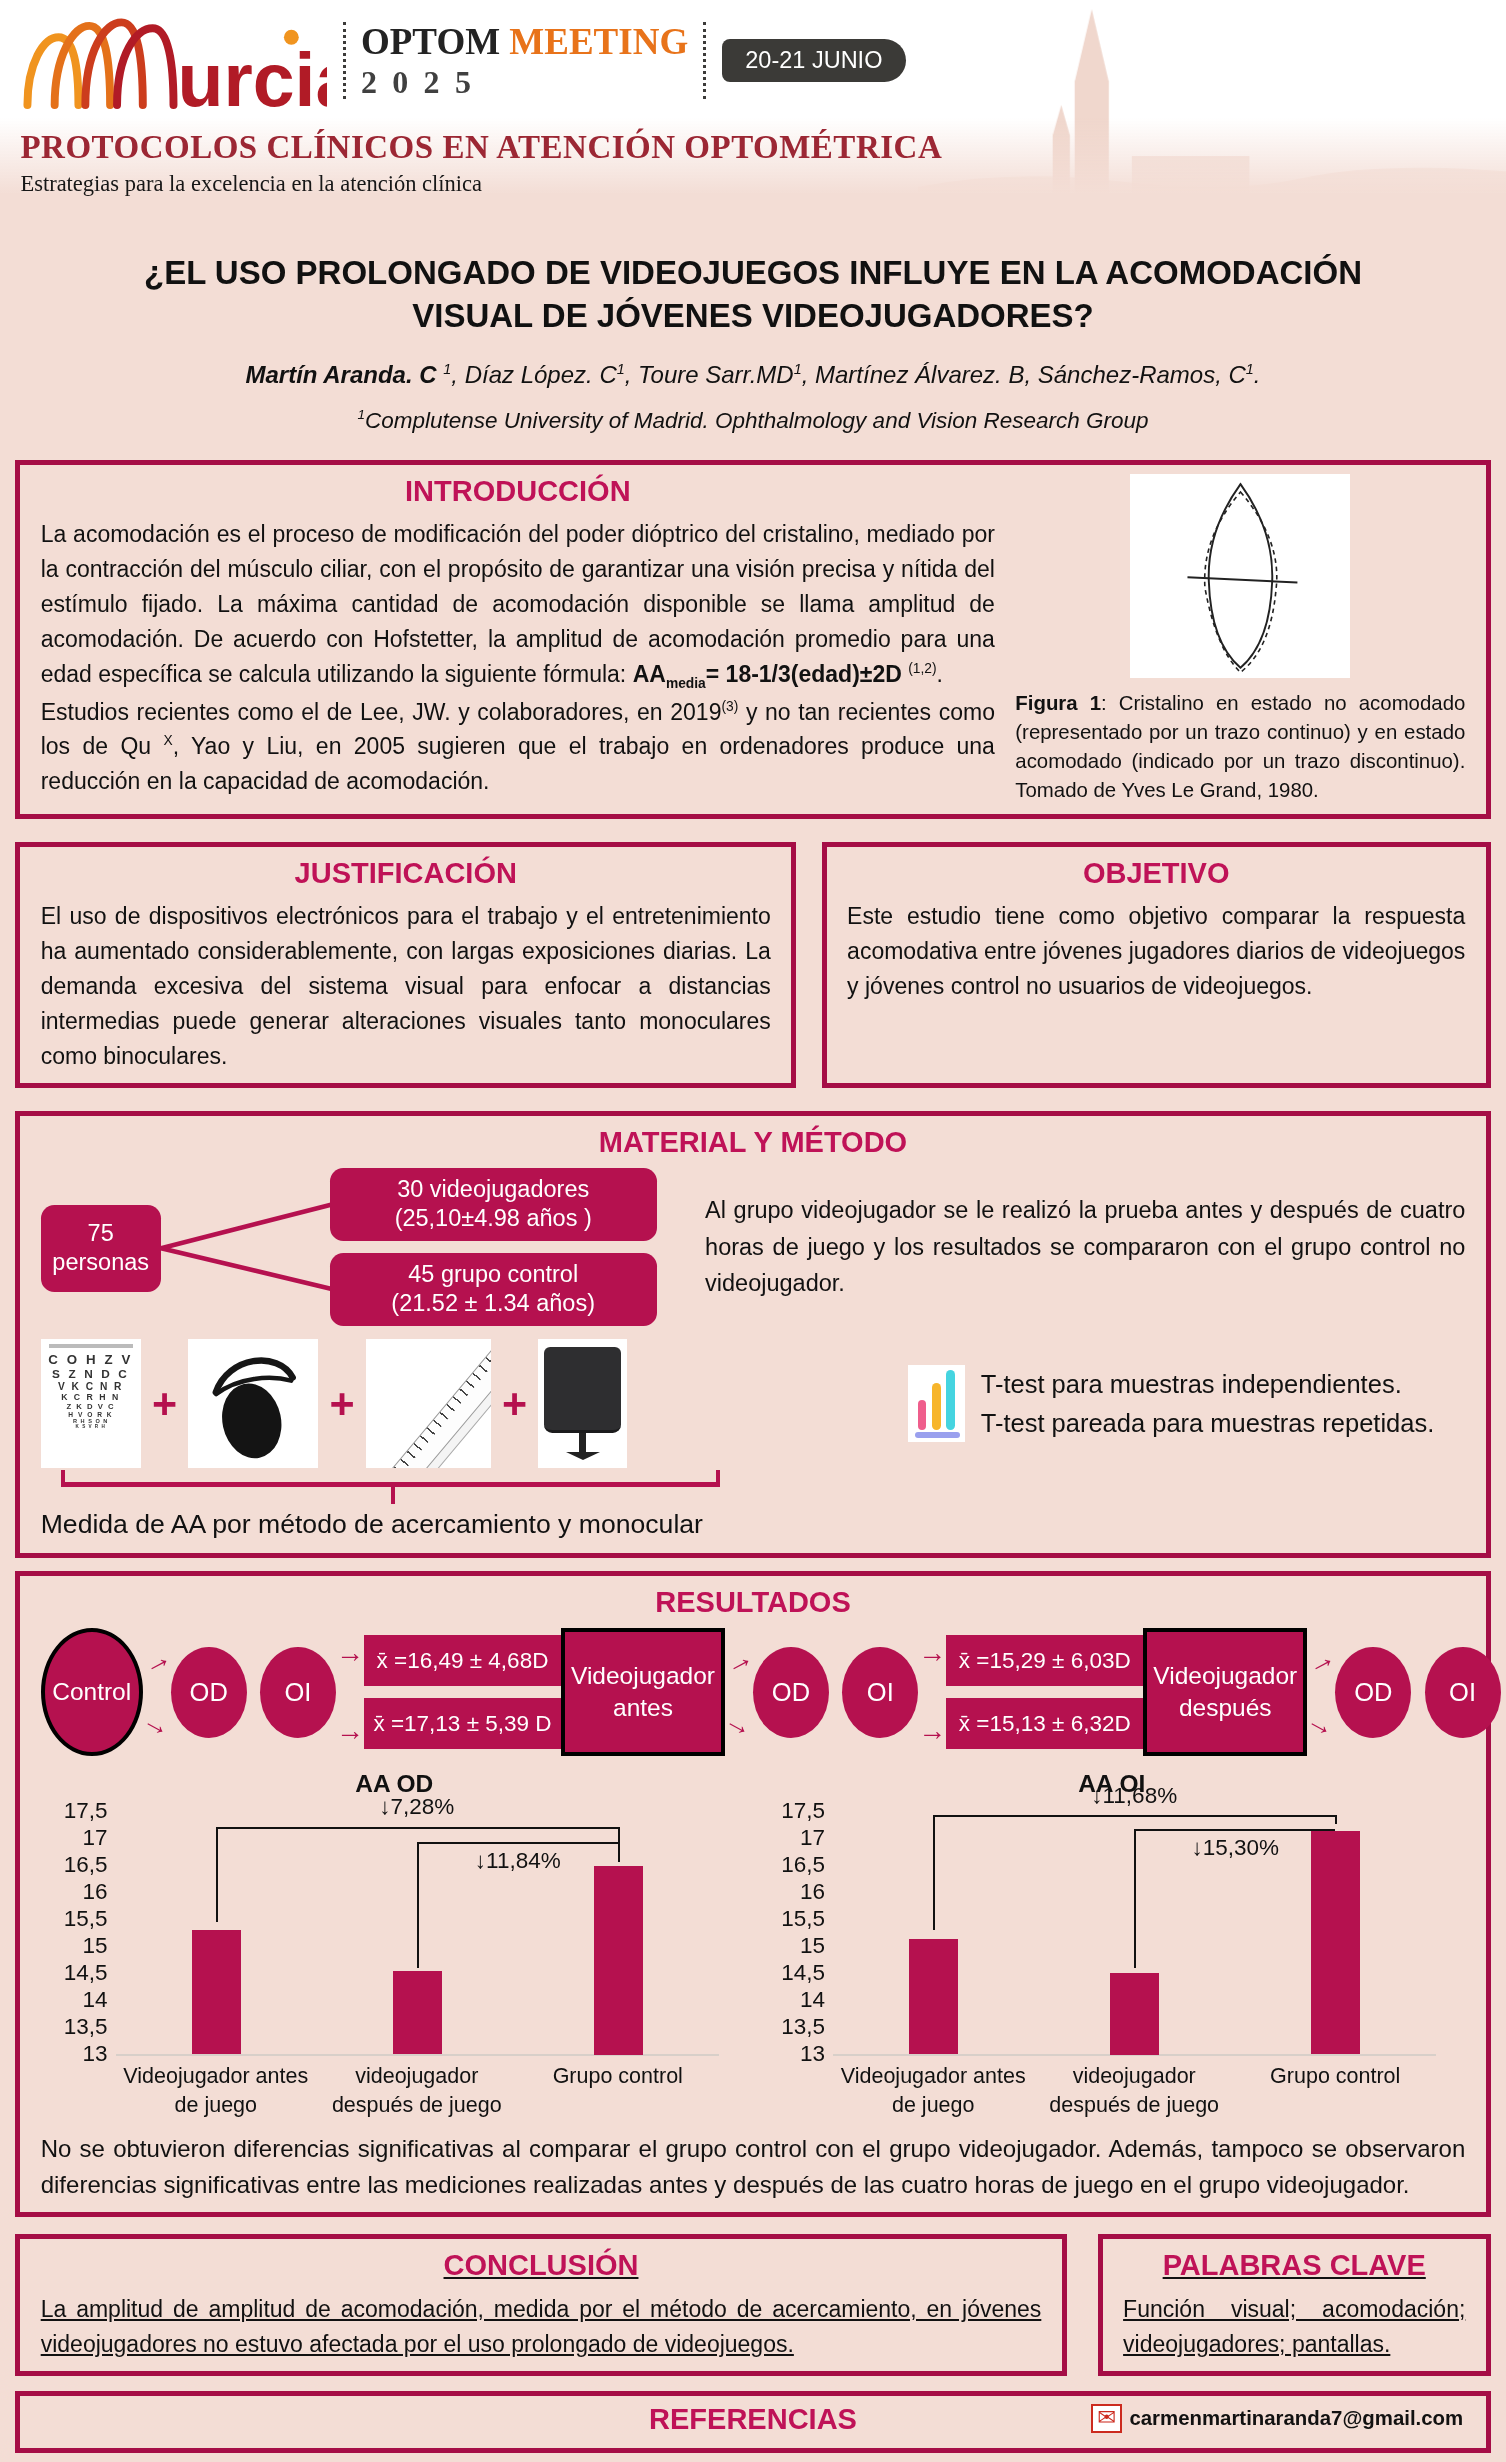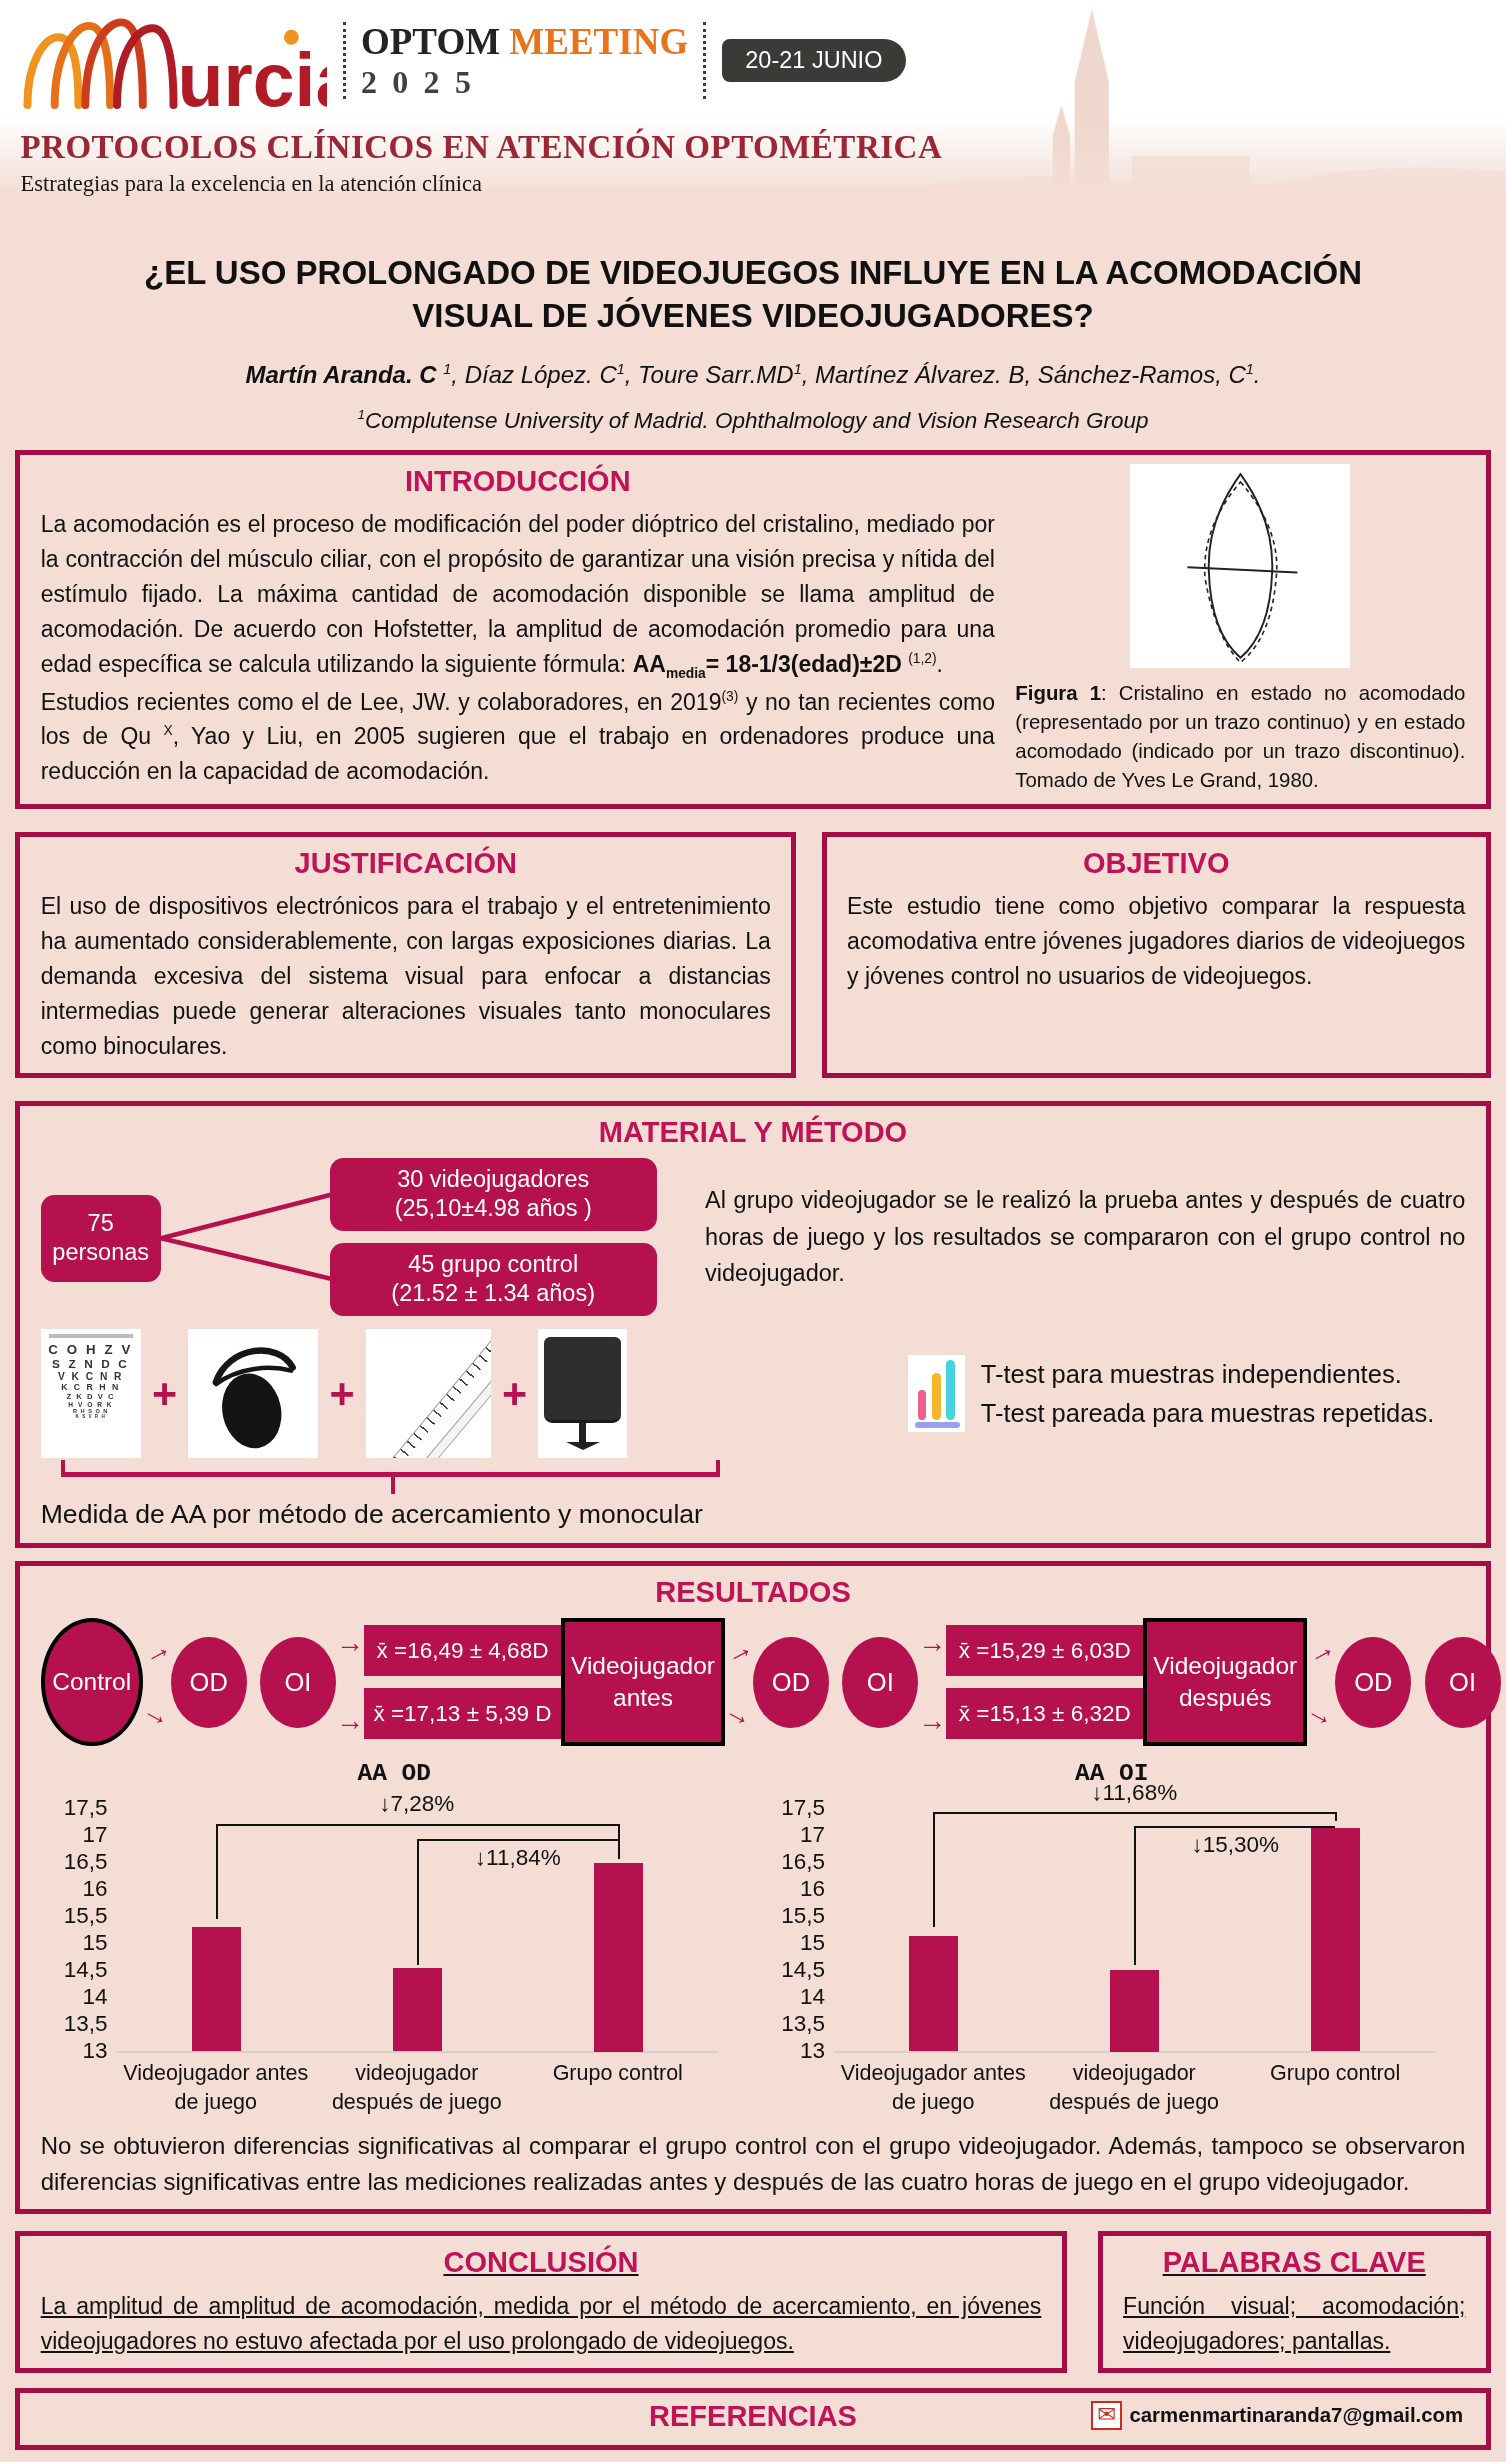--- a/index.html
+++ b/index.html
@@ -36,21 +36,21 @@
   .main-title{font-size:33px;font-weight:bold;line-height:1.3;margin:12px auto;width:88%;}
   .authors{font-size:24px;font-style:italic;margin-top:22.5px;}
   .authors .lead{font-weight:bold;}
   .sup{vertical-align:super;font-size:60%;}
   .affiliation{font-size:22.5px;font-style:italic;margin-top:18.4px;}
   
   .box{border:5.1px solid var(--accent-dark);margin:0 15.3px;padding:9.2px 20.4px;background:transparent;}
   .box-heading{text-align:center;color:var(--heading);font-weight:bold;font-size:29px;letter-spacing:0px;margin:1px 0 9.2px;}
   .jtext{font-size:23px;line-height:1.52;text-align:justify;}
   
-  .intro{margin-top:8px;display:flex;gap:20.4px;}
+  .intro{margin-top:18px;display:flex;gap:20.4px;}
   .intro-left{flex:1;}
   .intro-right{width:450px;display:flex;flex-direction:column;align-items:center;}
   .fig-area{width:220px;height:204px;background:#fff;display:flex;align-items:center;justify-content:center;}
   .fig-caption{font-size:20.4px;line-height:1.42;text-align:justify;margin-top:11.2px;}
   .fig-caption b{font-weight:bold;}
   
   .two-row{display:flex;gap:25.5px;margin:22.5px 15.3px 0;align-items:stretch;}
   .two-row .box{margin:0;}
   .obj-box{width:669px;}
   .just-box{flex:1;}
@@ -109,21 +109,21 @@
   .f-eye{width:76px;height:91px;border-radius:50%;background:var(--accent);color:#fff;font-size:25.5px;
     display:flex;align-items:center;justify-content:center;}
   .f-diag{display:flex;flex-direction:column;gap:31px;flex:none;color:var(--accent);font-size:28px;font-weight:bold;}
   .f-diag .up{transform:rotate(-28deg);display:inline-block;}
   .f-diag .dn{transform:rotate(28deg);display:inline-block;}
   .f-arr{display:flex;flex-direction:column;gap:46px;flex:none;color:var(--accent);font-size:28px;font-weight:bold;}
   .f-vals{display:flex;flex-direction:column;gap:12.3px;flex:none;}
   .f-val{width:197px;padding:12.3px 5.1px;background:var(--accent);color:#fff;font-size:22.5px;text-align:center;}
   .charts{display:flex;justify-content:space-between;padding:0 3.1px;}
   .chart{width:701px;}
-  .chart-title{text-align:center;font-size:24.5px;font-weight:bold;margin-bottom:21px;font-family:Liberation Mono, monospace;}
+  .chart-title{text-align:center;font-size:24.5px;font-weight:bold;margin-bottom:13px;}
   .chart-body{display:flex;}
   .yaxis{position:relative;width:72px;height:245px;flex:none;}
   .ytick{position:absolute;right:8.2px;transform:translateY(-50%);font-size:22.5px;}
   .plot{position:relative;width:603px;height:245px;border-bottom:2px solid #d8cfc9;}
   .bar{position:absolute;width:49px;}
   .ann{position:absolute;background:#111;}
   .ann-label{position:absolute;font-size:22.5px;white-space:nowrap;transform:translateX(-50%);}
   .xlabels{position:relative;height:72px;margin-left:72px;width:603px;}
   .xlab{position:absolute;top:6.1px;width:225px;transform:translateX(-50%);text-align:center;
     font-size:21.5px;line-height:1.35;white-space:pre-line;}

